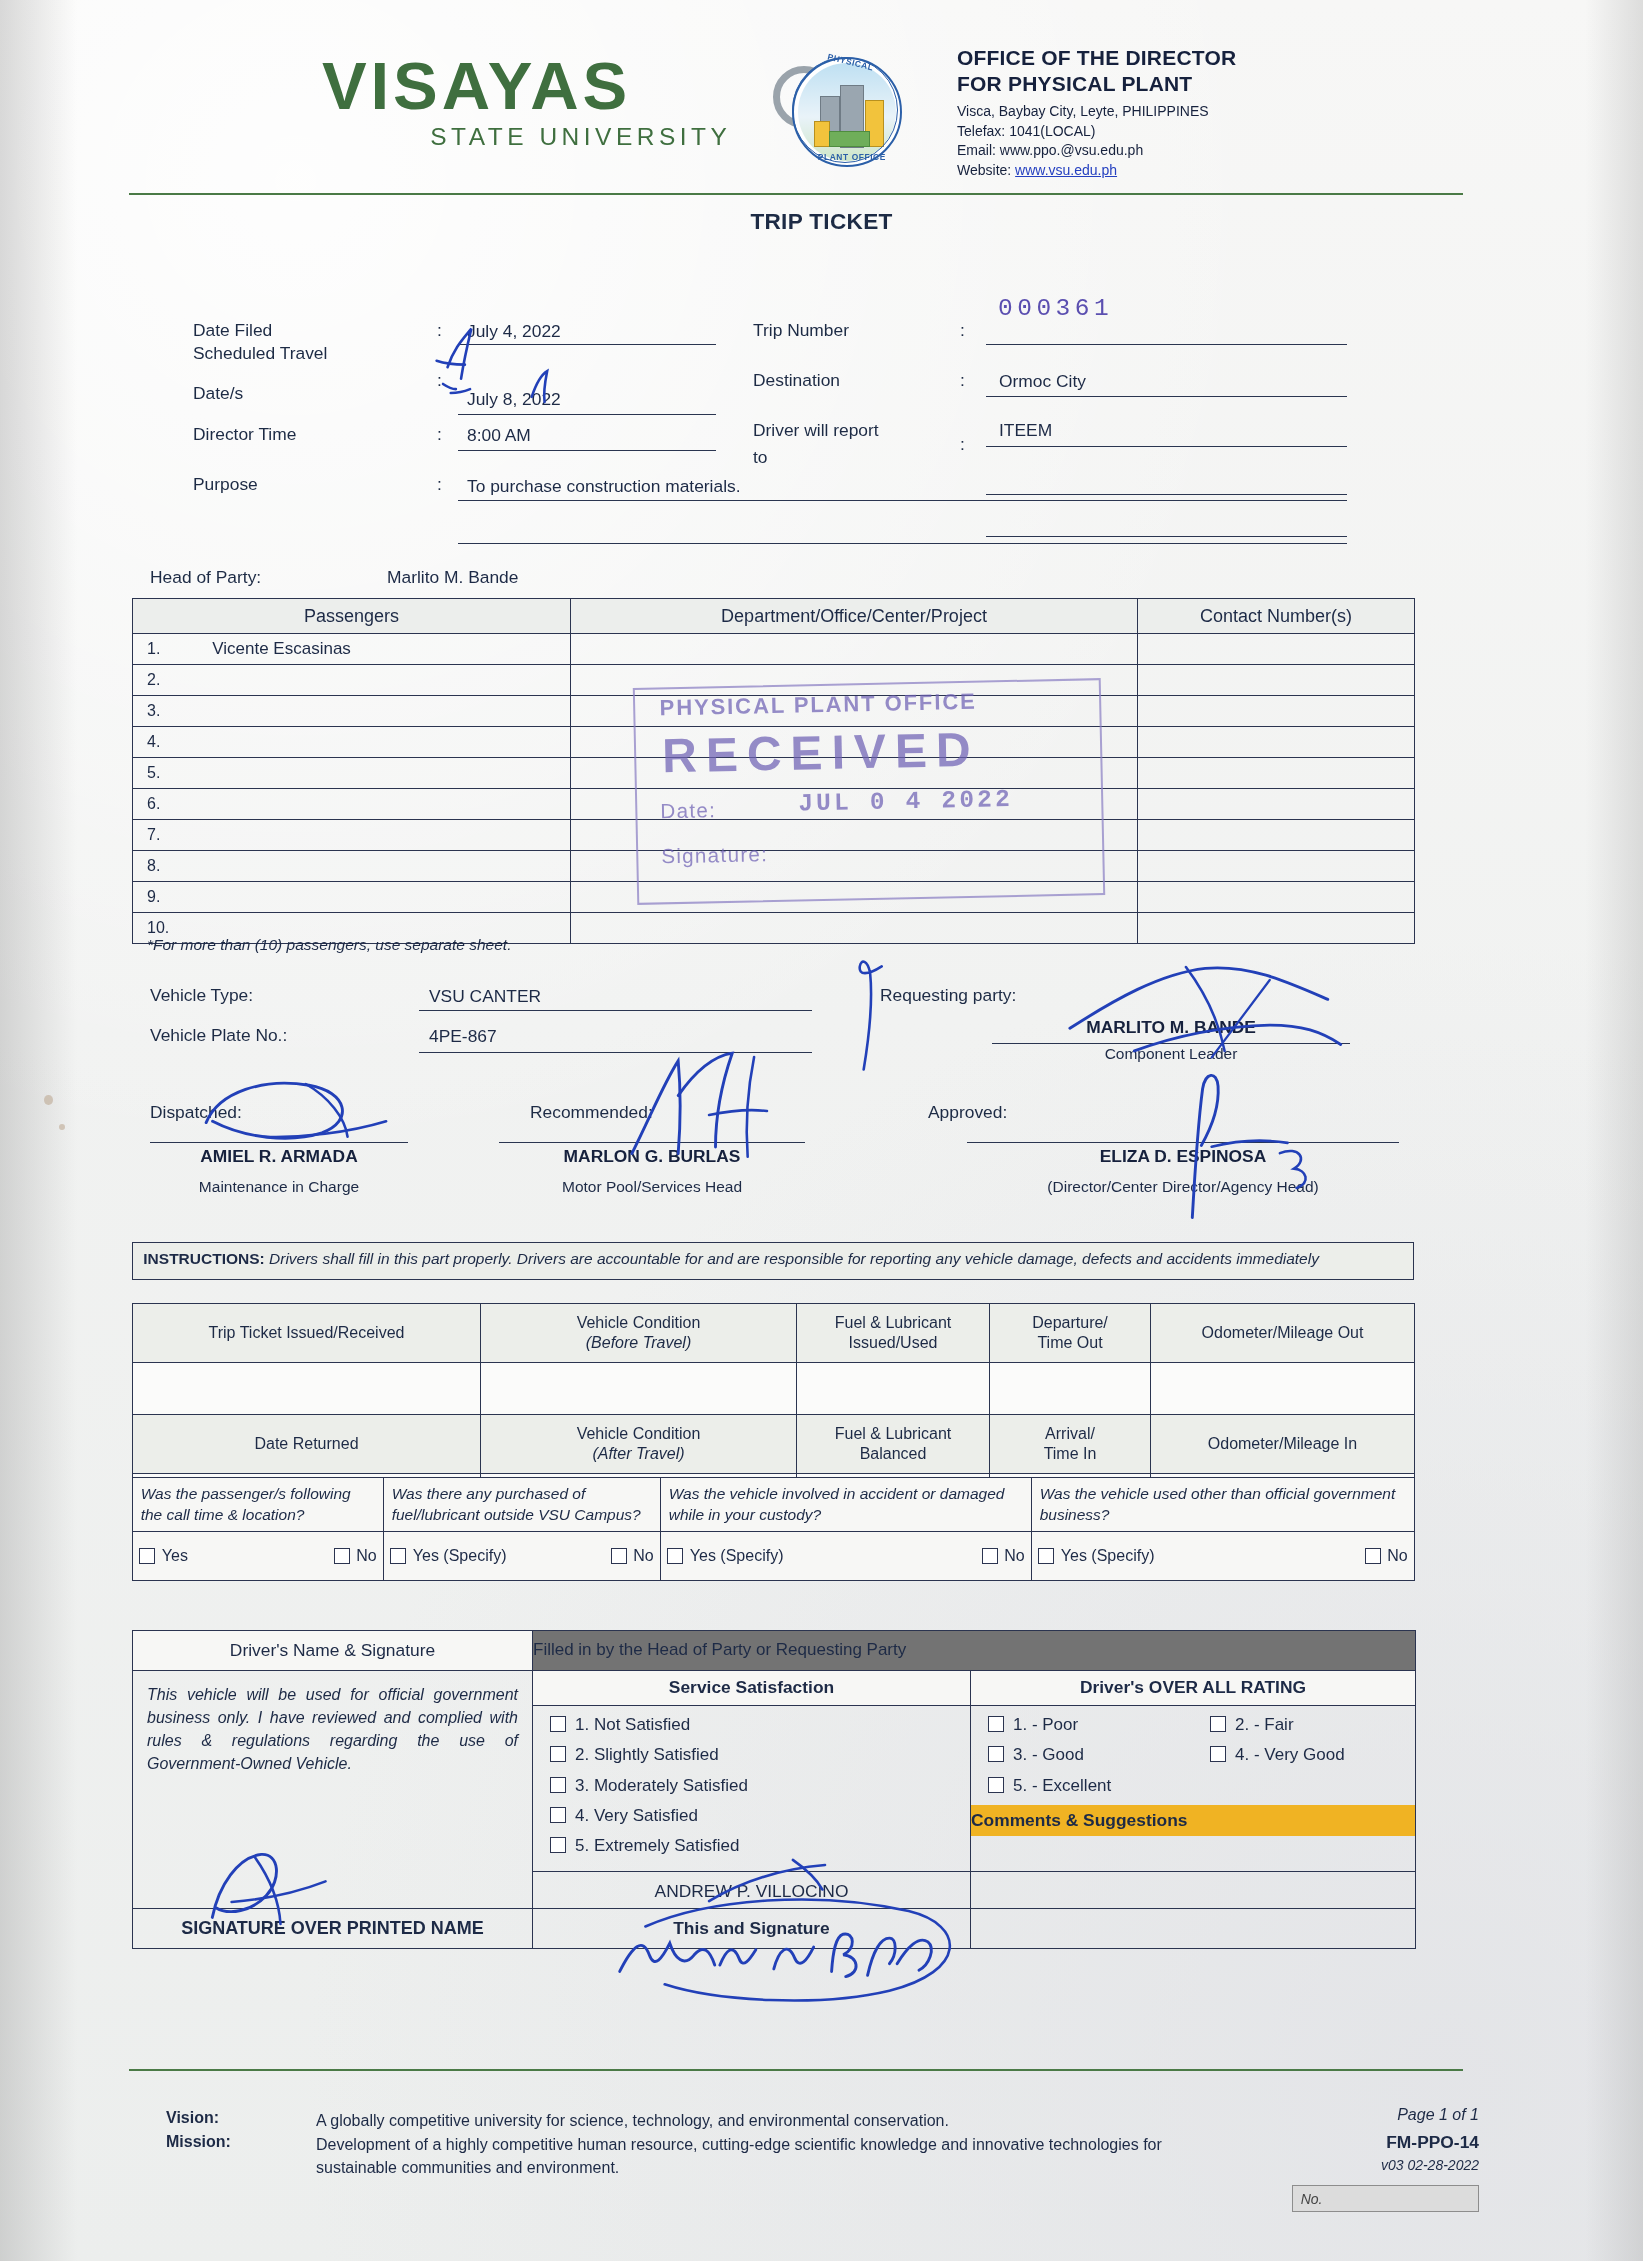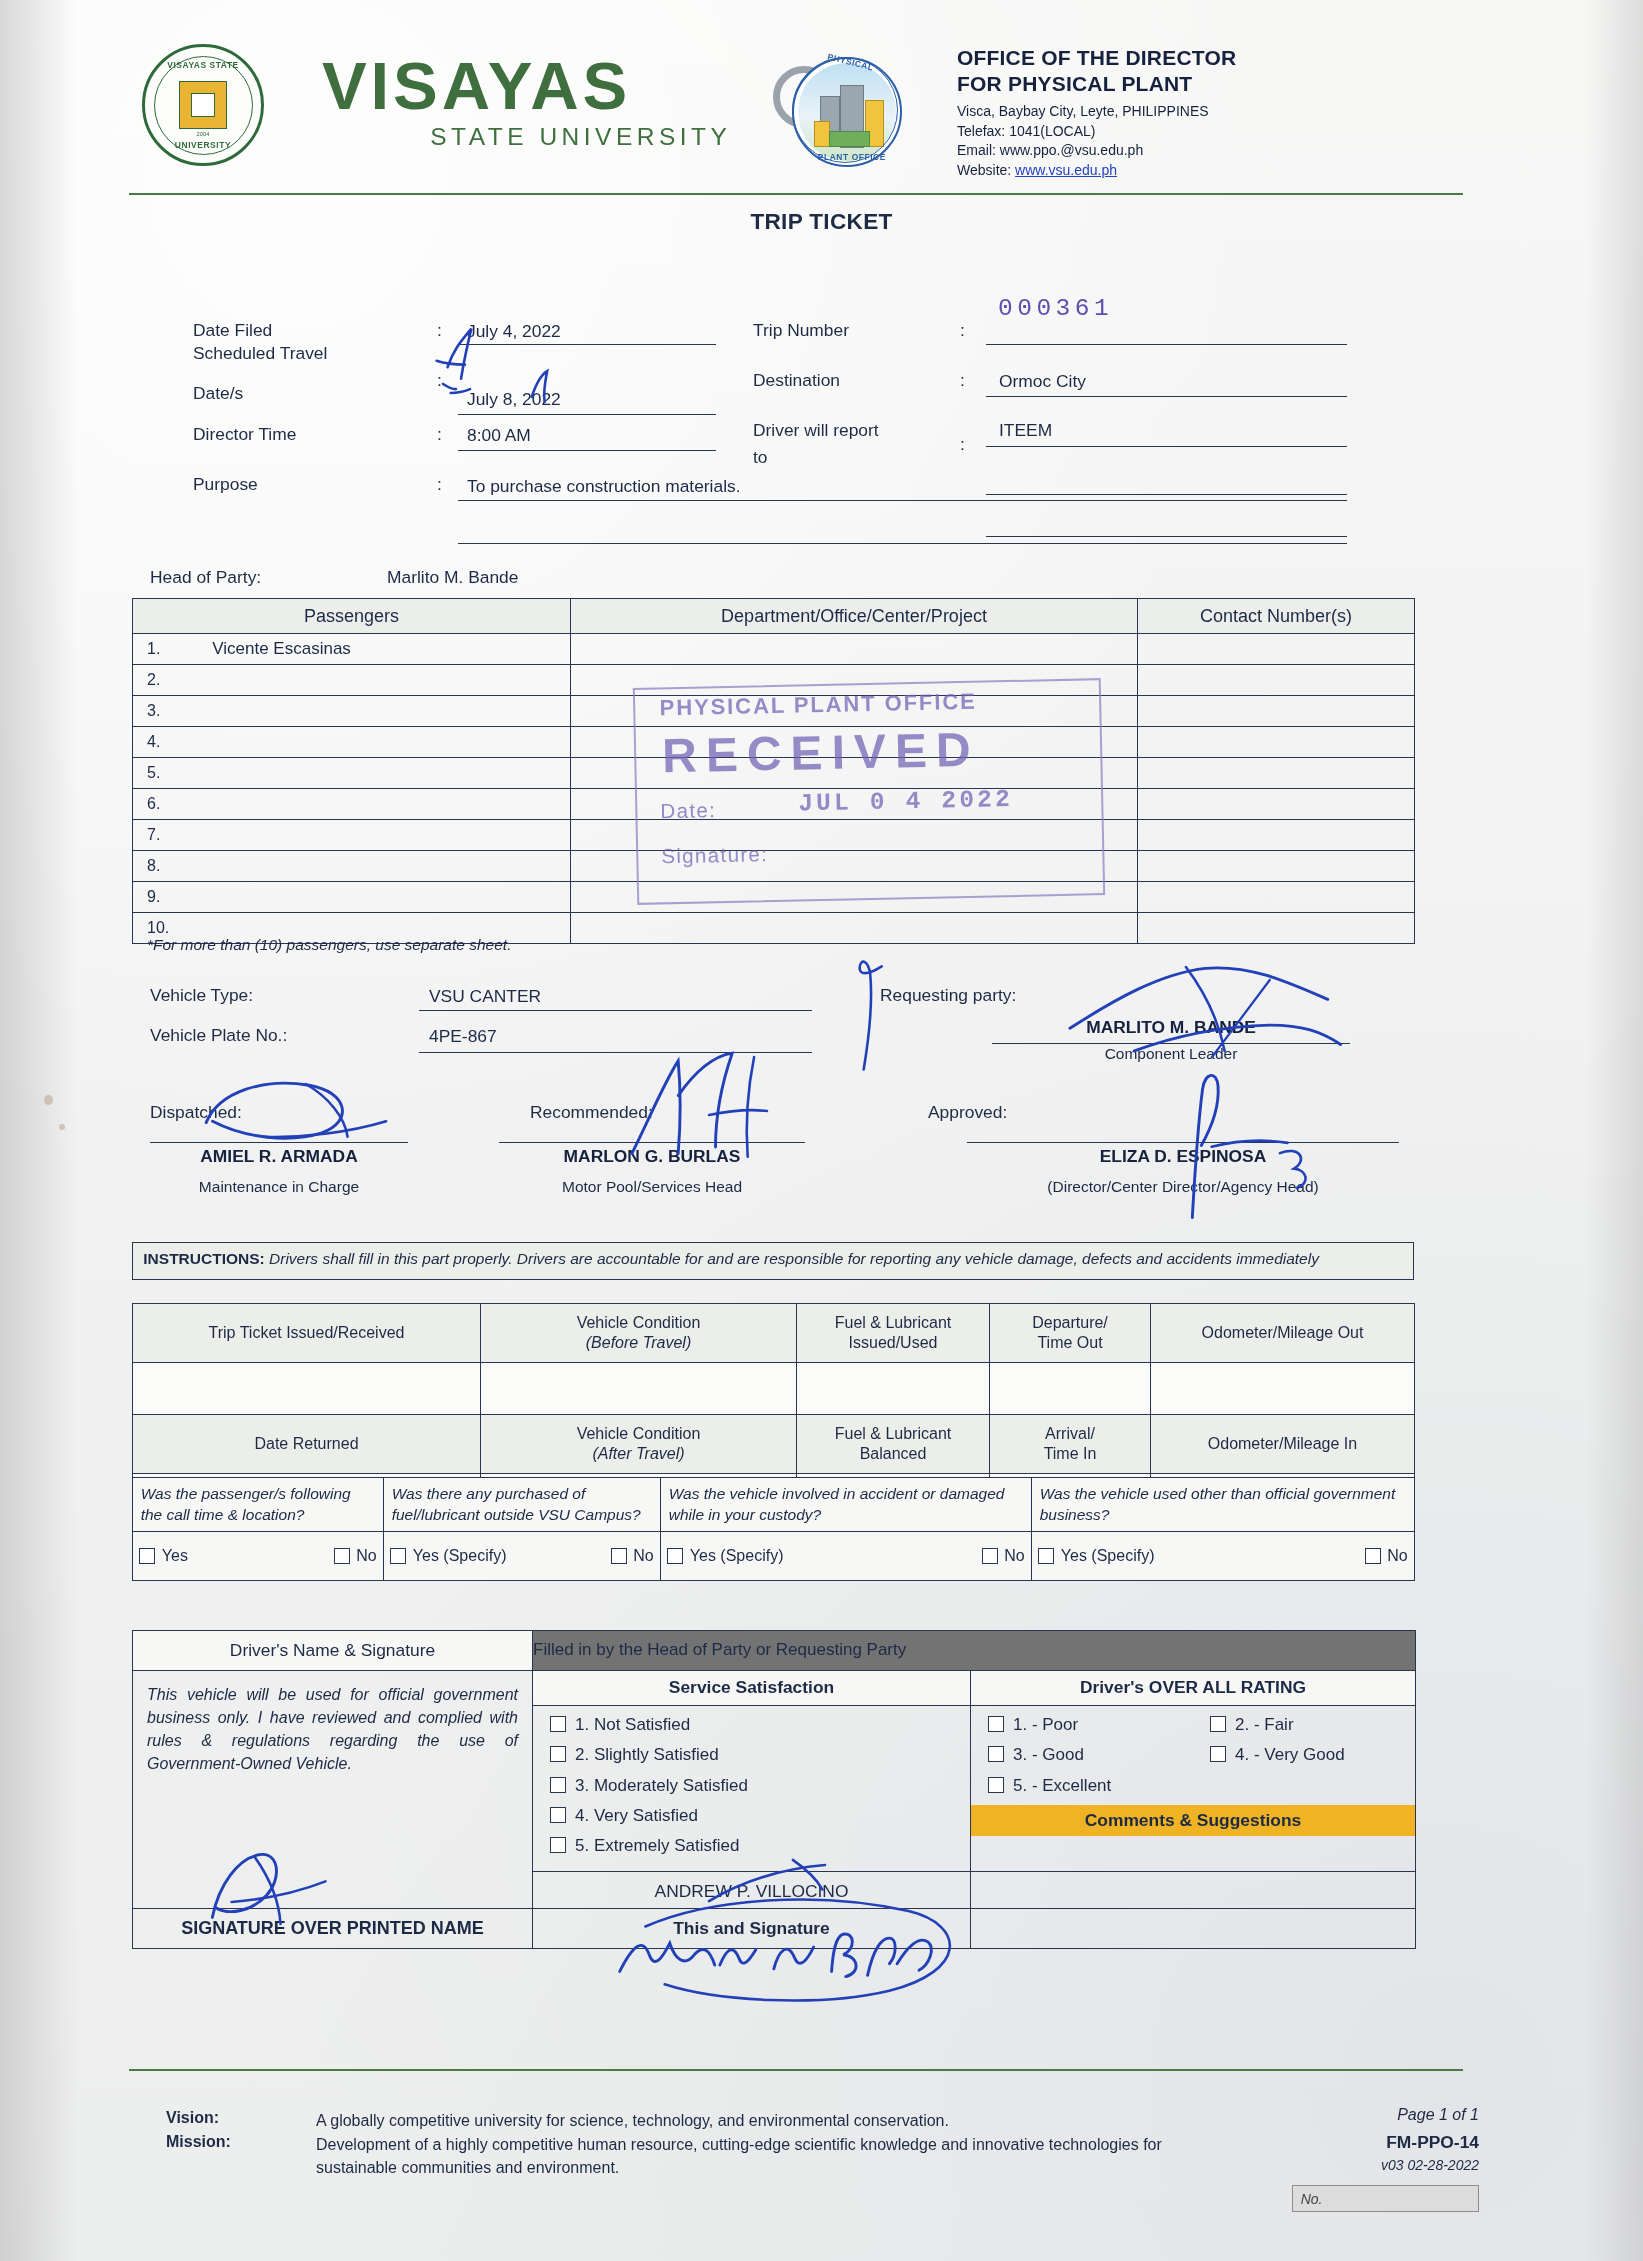--- a/index.html
+++ b/index.html
@@ -458,21 +458,20 @@
   }
   .opt {
     font-size: 17px;
     padding: 5.2px 0 5.2px 17px;
   }
   .opt .cbx { margin-right: 9px; }
   .cmt-head {
     background: #f0b323;
     font-weight: bold;
     font-size: 17.4px;
-    text-align: center;
     padding: 5.2px 0;
   }
   .sopn {
     text-align: center;
     font-size: 18px;
     font-weight: bold;
     padding: 9px 0;
   }
   .nsig {
     text-align: center;
@@ -577,30 +576,20 @@
 <div class="page">
   <div class="paper-tint"></div>
   <div class="shadow-edge-left"></div>
   <div class="shadow-edge-right"></div>
   <div class="speck" style="left:44px;top:1095px;width:9px;height:10.3px;"></div>
   <div class="speck" style="left:59px;top:1124px;width:5.8px;height:5.8px;"></div>
 
   <div class="content">
 
     <div class="header">
-      <div class="seal">
-        <div class="seal-inner">
-          <div class="seal-top-text">VISAYAS STATE</div>
-          <div class="seal-core">
-              <div class="seal-core-in"></div>
-            </div>
-          <div class="seal-year">2004</div>
-          <div class="seal-bottom-text">UNIVERSITY</div>
-        </div>
-      </div>
 
       <div class="wordmark">
         <div class="vis">VISAYAS</div>
         <div class="sub">STATE UNIVERSITY</div>
       </div>
 
       <div class="ppo-logo">
         <div class="ppo-gear"></div>
         <div class="ppo-ring">
           <div class="ppo-sky"></div>

